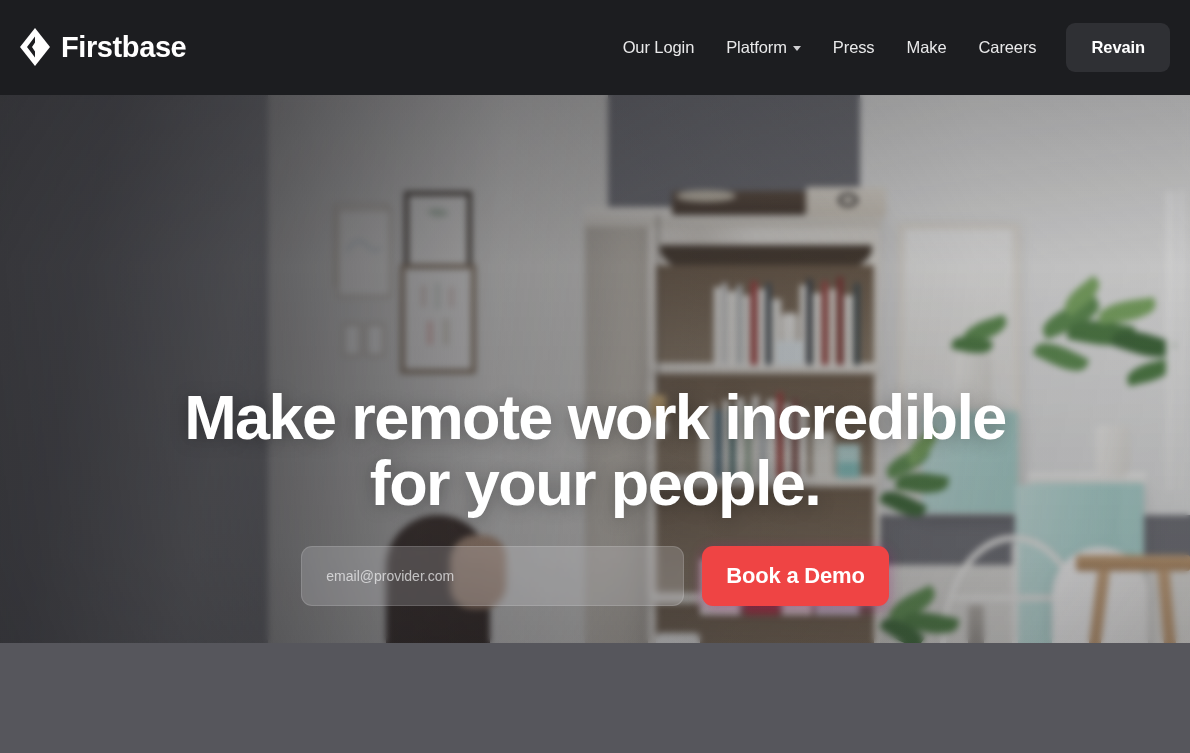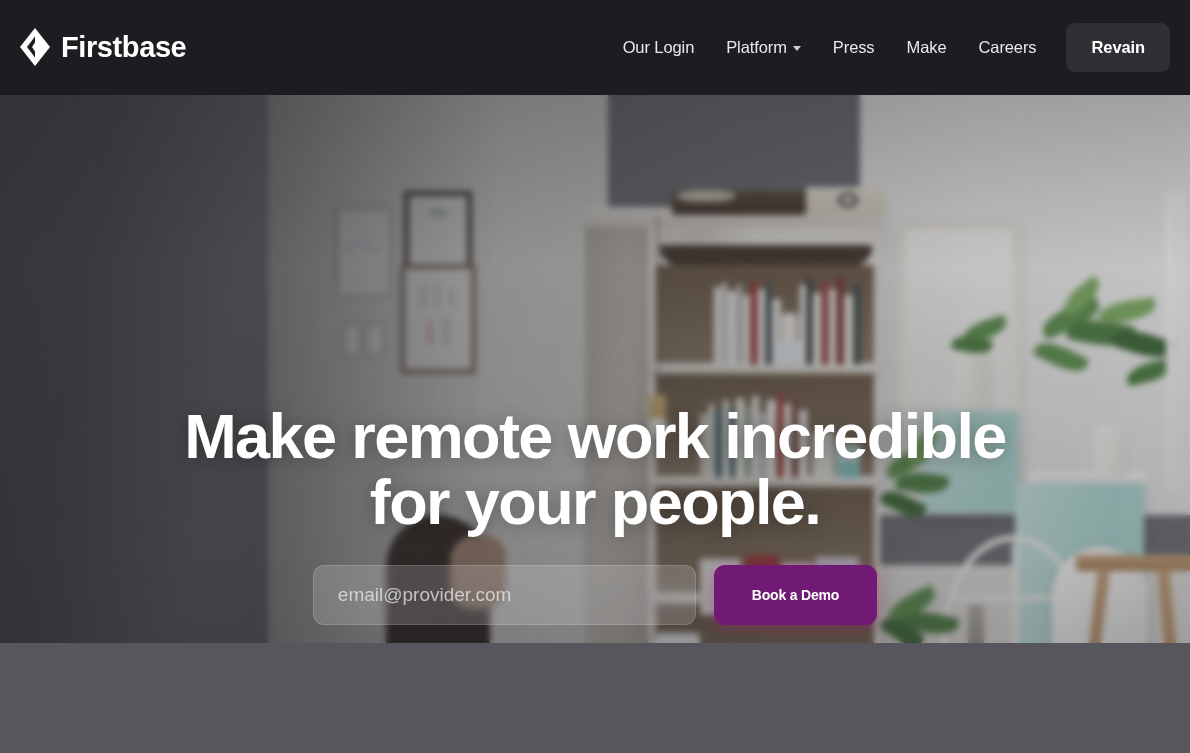--- a/index.html
+++ b/index.html
@@ -260,44 +260,43 @@
   .hero-content{
     position:absolute; inset:0; z-index:40;
     display:flex; flex-direction:column; align-items:center;
     padding-top:290px;
   }
   .headline{
     width:920px; text-align:center; color:#fff;
     font-size:63px; font-weight:700; line-height:1.04;
     letter-spacing:-1.6px;
     text-shadow:0 2px 18px rgba(0,0,0,.30);
-    margin-top:19px;
   }
   .subhead{
     margin-top:22px; width:600px; text-align:center; color:#f4f4f5;
     font-size:25px; font-weight:400; line-height:1.36;
     letter-spacing:-0.35px;
     text-shadow:0 1px 12px rgba(0,0,0,.34);
   }
   .cta-row{
     margin-top:30px; display:flex; align-items:center; gap:18px;
   }
   .email-field{
     width:383px; height:60px; border-radius:11px;
     background:rgba(236,236,238,.19);
     border:1px solid rgba(255,255,255,.14);
-    color:#fff; font-size:19px; font-family:inherit;
+    color:#fff; font-size:14px; font-family:inherit;
     padding:0 24px; outline:none;
     backdrop-filter:blur(2px);
     -webkit-backdrop-filter:blur(2px);
   }
   .email-field::placeholder{ color:rgba(243,243,245,.70); }
   .demo-btn{
-    height:60px; padding:0 38px; border:none; border-radius:11px;
-    background:#701a75; color:#fff; font-size:14px; font-weight:700;
+    height:60px; padding:0 24px; border:none; border-radius:11px;
+    background:#ef4444; color:#fff; font-size:22px; font-weight:700;
     letter-spacing:-0.2px; cursor:pointer; font-family:inherit;
     white-space:nowrap; box-shadow:0 3px 14px rgba(190,10,125,.30);
   }
 
   
   .watermark{
     position:absolute; right:14px; bottom:8px; z-index:50;
     display:flex; align-items:center; gap:16px;
     pointer-events:none; opacity:.62;
   }

